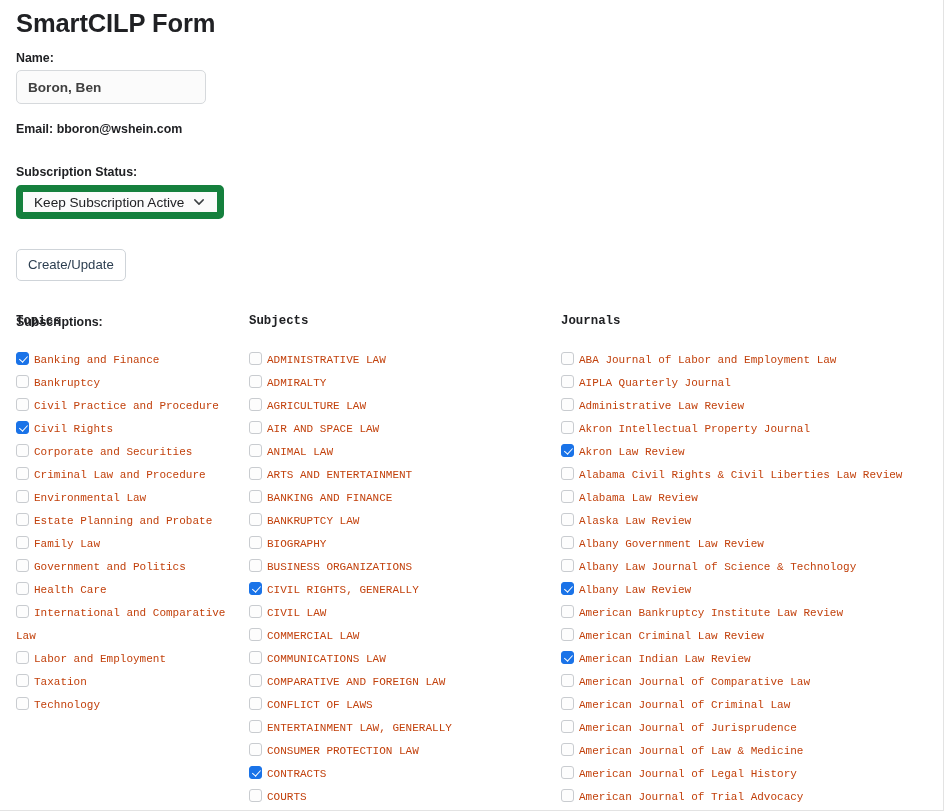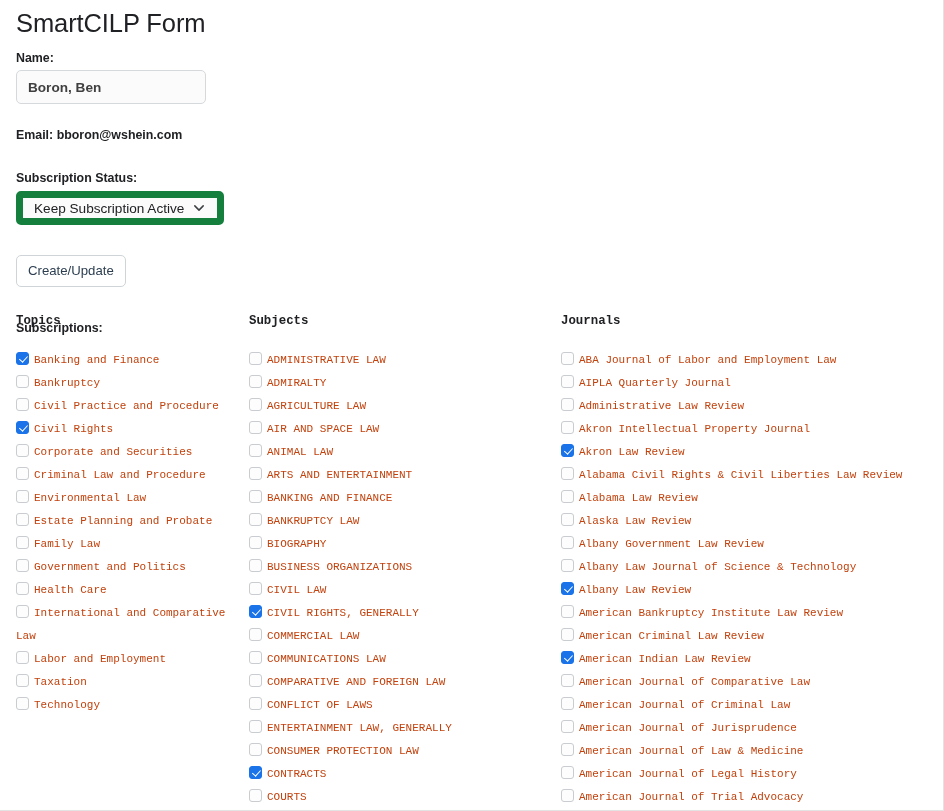--- a/index.html
+++ b/index.html
@@ -25,21 +25,21 @@
     height: 801px;
     background: #ffffff;
     padding: 0 16px;
   }
 
   
   .form-title {
     margin: 0;
     padding-top: 7px;
     font-size: 25.5px;
-    font-weight: normal;
+    font-weight: bold;
     color: #202124;
     letter-spacing: -0.1px;
     line-height: 32px;
   }
 
   .field-label {
     font-size: 12.4px;
     font-weight: bold;
     color: #202124;
     margin-top: 11px;
@@ -59,21 +59,21 @@
     border: 1px solid #d6d9dc;
     border-radius: 5px;
     outline: none;
     font-weight: bold;
   }
 
   .email-line {
     font-size: 12.4px;
     font-weight: bold;
     color: #202124;
-    margin-top: 23px;
+    margin-top: 17px;
     line-height: 16px;
   }
 
   .sub-status-label {
     font-size: 12.4px;
     font-weight: bold;
     color: #202124;
     margin-top: 27px;
     line-height: 16px;
   }
@@ -254,22 +254,22 @@
           <li class="cb-row"><span class="cb"></span><span class="cb-label">ADMINISTRATIVE LAW</span></li>
           <li class="cb-row"><span class="cb"></span><span class="cb-label">ADMIRALTY</span></li>
           <li class="cb-row"><span class="cb"></span><span class="cb-label">AGRICULTURE LAW</span></li>
           <li class="cb-row"><span class="cb"></span><span class="cb-label">AIR AND SPACE LAW</span></li>
           <li class="cb-row"><span class="cb"></span><span class="cb-label">ANIMAL LAW</span></li>
           <li class="cb-row"><span class="cb"></span><span class="cb-label">ARTS AND ENTERTAINMENT</span></li>
           <li class="cb-row"><span class="cb"></span><span class="cb-label">BANKING AND FINANCE</span></li>
           <li class="cb-row"><span class="cb"></span><span class="cb-label">BANKRUPTCY LAW</span></li>
           <li class="cb-row"><span class="cb"></span><span class="cb-label">BIOGRAPHY</span></li>
           <li class="cb-row"><span class="cb"></span><span class="cb-label">BUSINESS ORGANIZATIONS</span></li>
+          <li class="cb-row"><span class="cb checked"></span><span class="cb-label">CIVIL RIGHTS, GENERALLY</span></li>
           <li class="cb-row"><span class="cb"></span><span class="cb-label">CIVIL LAW</span></li>
-          <li class="cb-row"><span class="cb checked"></span><span class="cb-label">CIVIL RIGHTS, GENERALLY</span></li>
           <li class="cb-row"><span class="cb"></span><span class="cb-label">COMMERCIAL LAW</span></li>
           <li class="cb-row"><span class="cb"></span><span class="cb-label">COMMUNICATIONS LAW</span></li>
           <li class="cb-row"><span class="cb"></span><span class="cb-label">COMPARATIVE AND FOREIGN LAW</span></li>
           <li class="cb-row"><span class="cb"></span><span class="cb-label">CONFLICT OF LAWS</span></li>
           <li class="cb-row"><span class="cb"></span><span class="cb-label">ENTERTAINMENT LAW, GENERALLY</span></li>
           <li class="cb-row"><span class="cb"></span><span class="cb-label">CONSUMER PROTECTION LAW</span></li>
           <li class="cb-row"><span class="cb checked"></span><span class="cb-label">CONTRACTS</span></li>
           <li class="cb-row"><span class="cb"></span><span class="cb-label">COURTS</span></li>
         </ul>
     </div>

